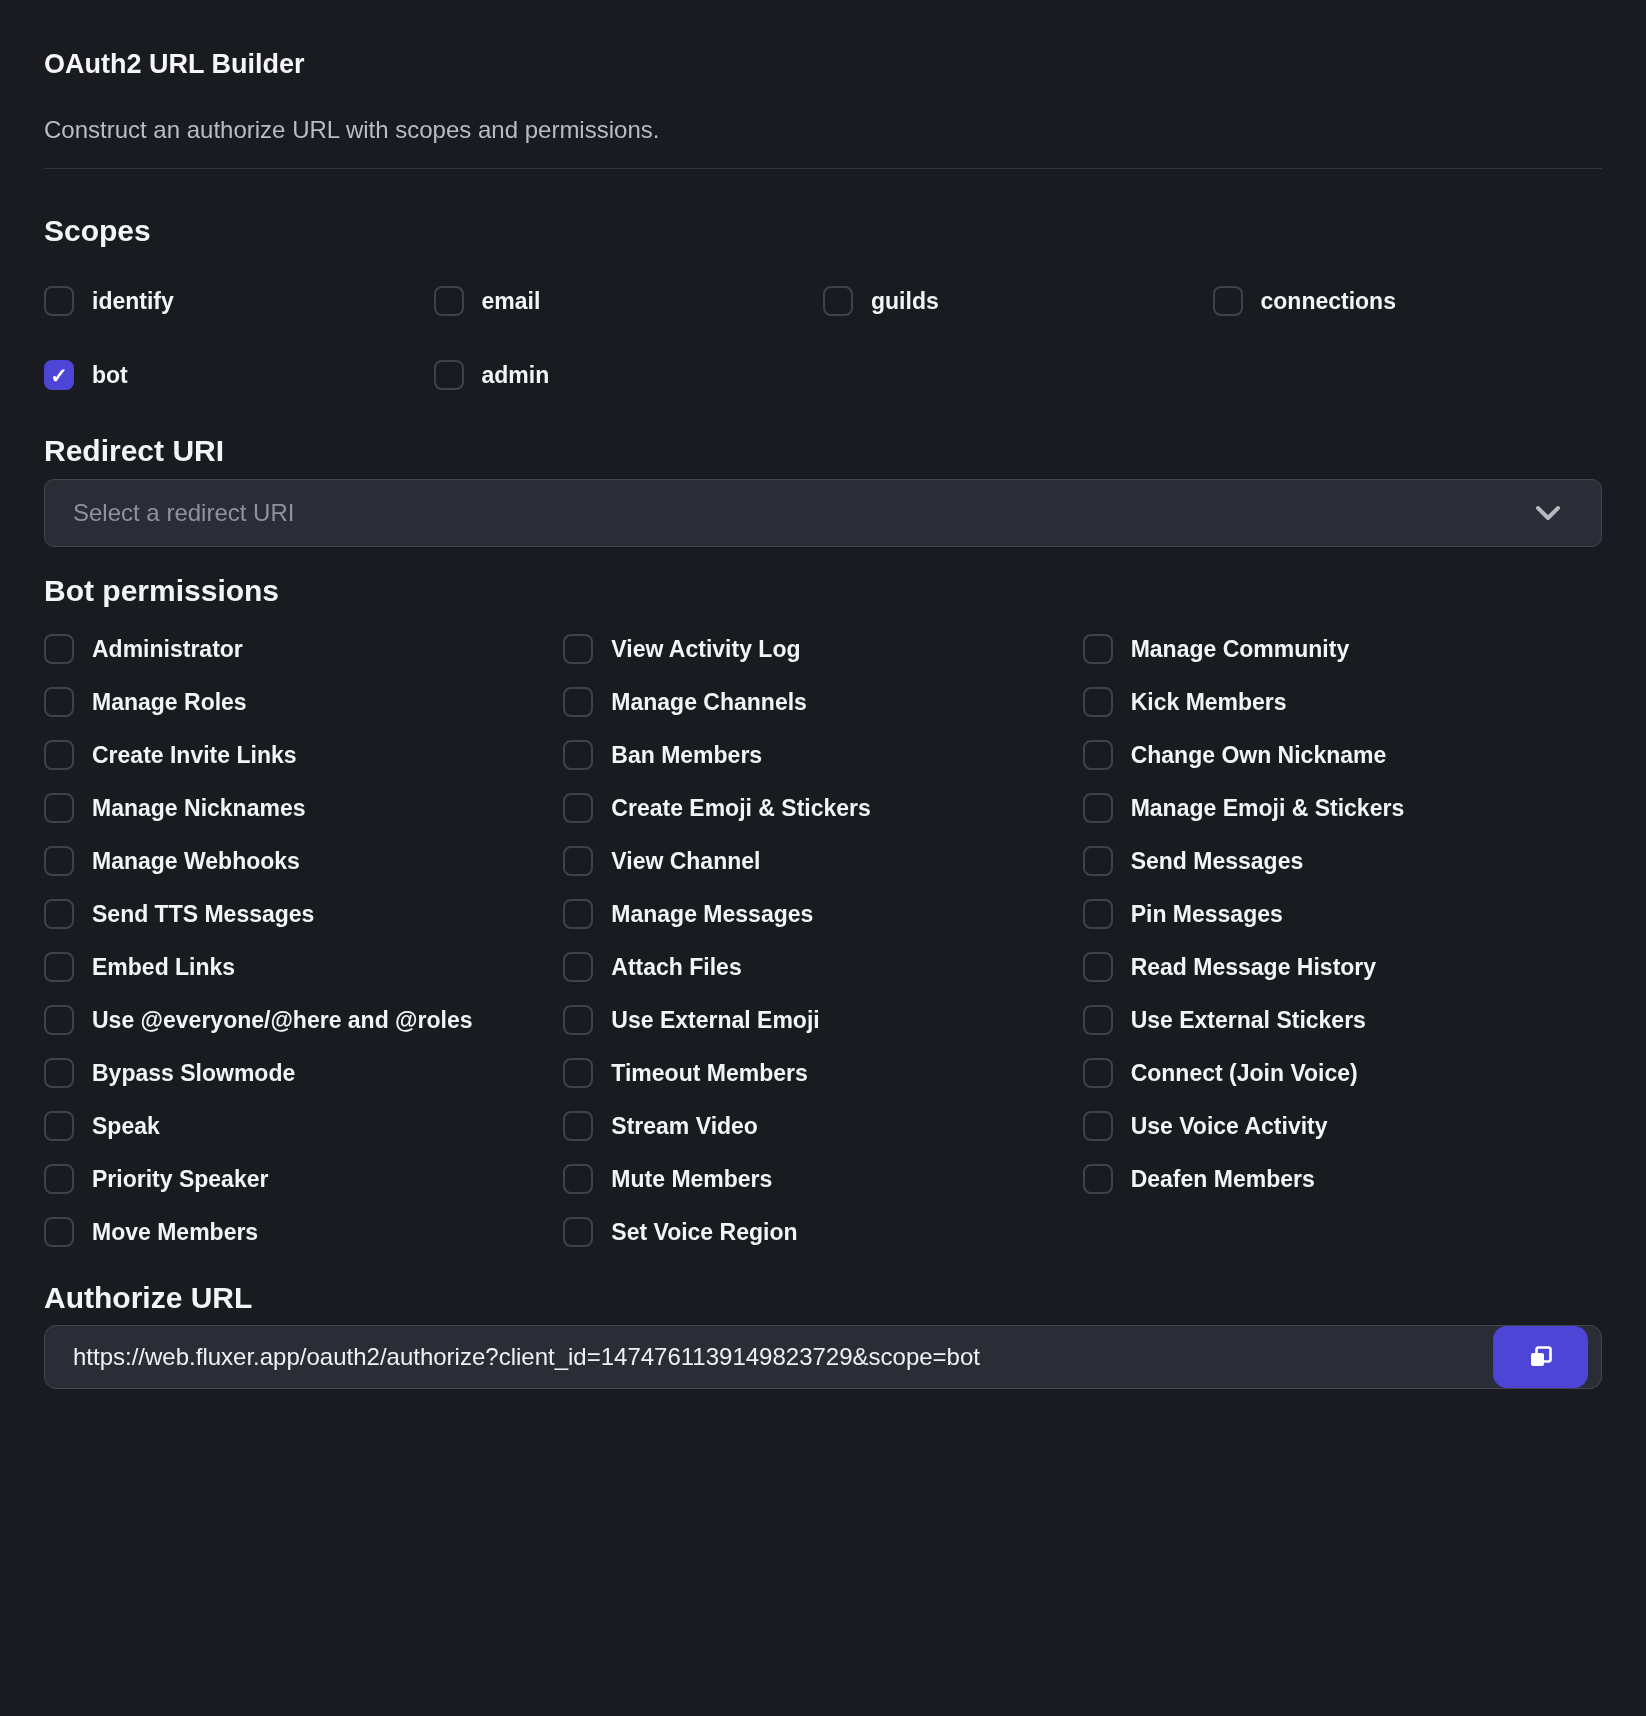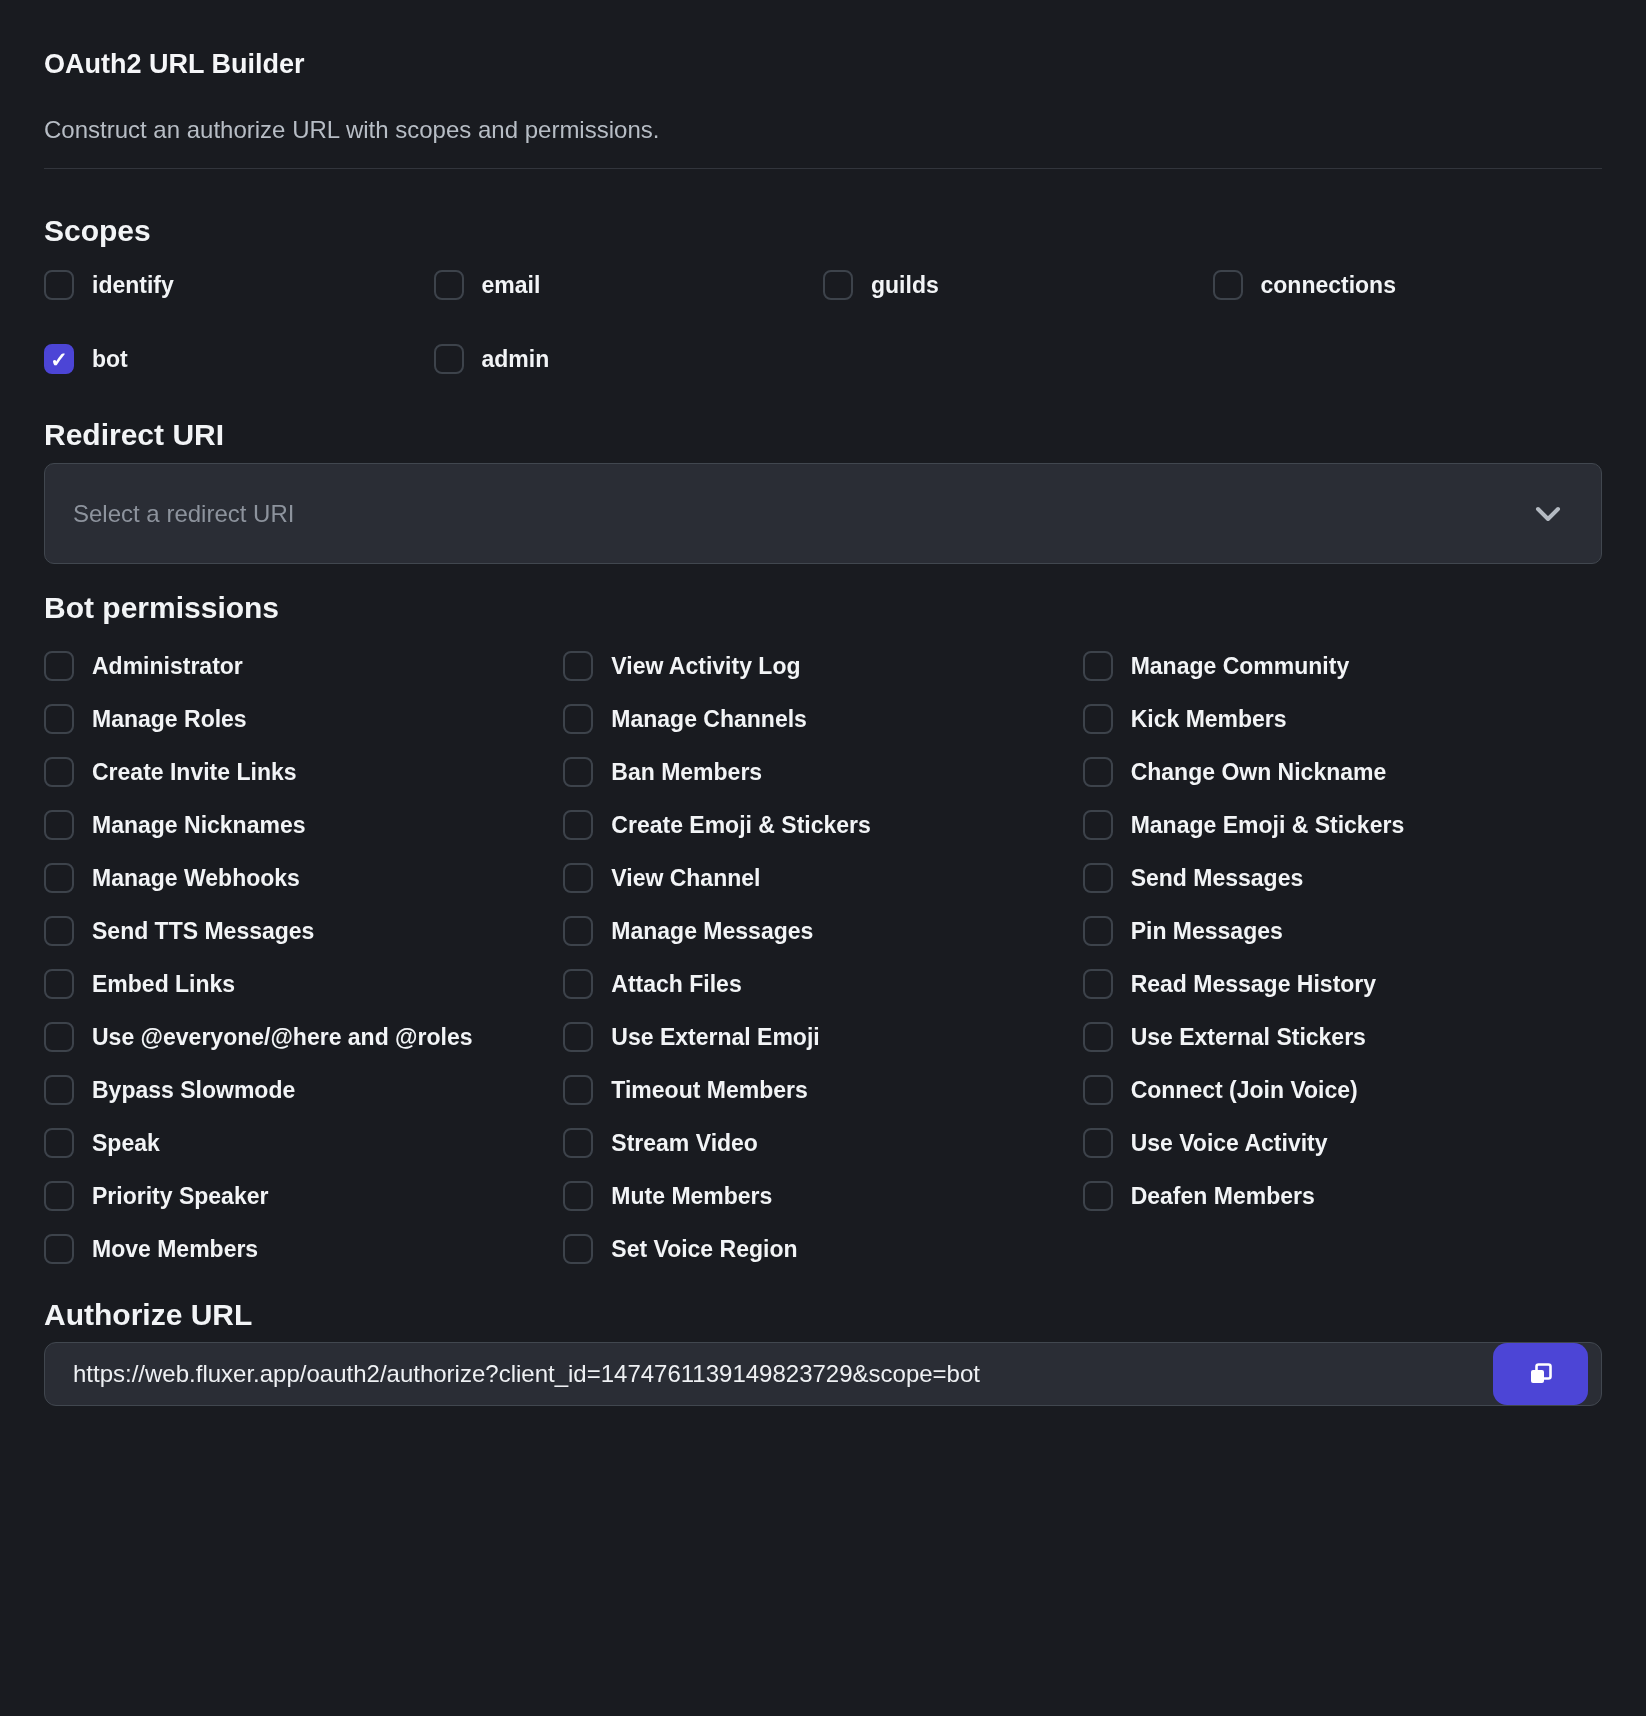--- a/index.html
+++ b/index.html
@@ -16,21 +16,21 @@
   .subtitle { margin-top: 36px; font-size: 24px; line-height: 28px; font-weight: 400; color: #b7bdc5; }
   .divider { margin-top: 24px; height: 1px; background: #32353c; }
 
   .section-heading { font-size: 30px; font-weight: 700; line-height: 27px; color: #f2f4f6; }
   .h-scopes { margin-top: 48px; }
   .h-redirect { margin-top: 47px; }
   .h-perms { margin-top: 30px; }
   .h-auth { margin-top: 37px; }
 
   .scopes-grid {
-    margin-top: 26px;
+    margin-top: 42px;
     display: grid;
     grid-template-columns: repeat(4, 1fr);
     row-gap: 44px;
   }
   .perms-grid {
     margin-top: 30px;
     display: grid;
     grid-template-columns: repeat(3, 1fr);
     row-gap: 23px;
   }
@@ -47,21 +47,21 @@
     content: "\2713";
     color: #ffffff;
     font-size: 21px;
     font-weight: 700;
     line-height: 1;
   }
   .check-label { font-size: 23px; font-weight: 700; color: #f2f4f6; }
 
   .select {
     margin-top: 15px;
-    height: 101px;
+    height: 68px;
     background: #2a2d35;
     border: 1px solid #41474f;
     border-radius: 10px;
     display: flex; align-items: center;
     padding: 0 40px 0 28px;
     cursor: pointer;
   }
   .select .placeholder { flex: 1; font-size: 24px; color: #8d939d; }
   .chevron { width: 26px; height: 16px; display: block; }
 

